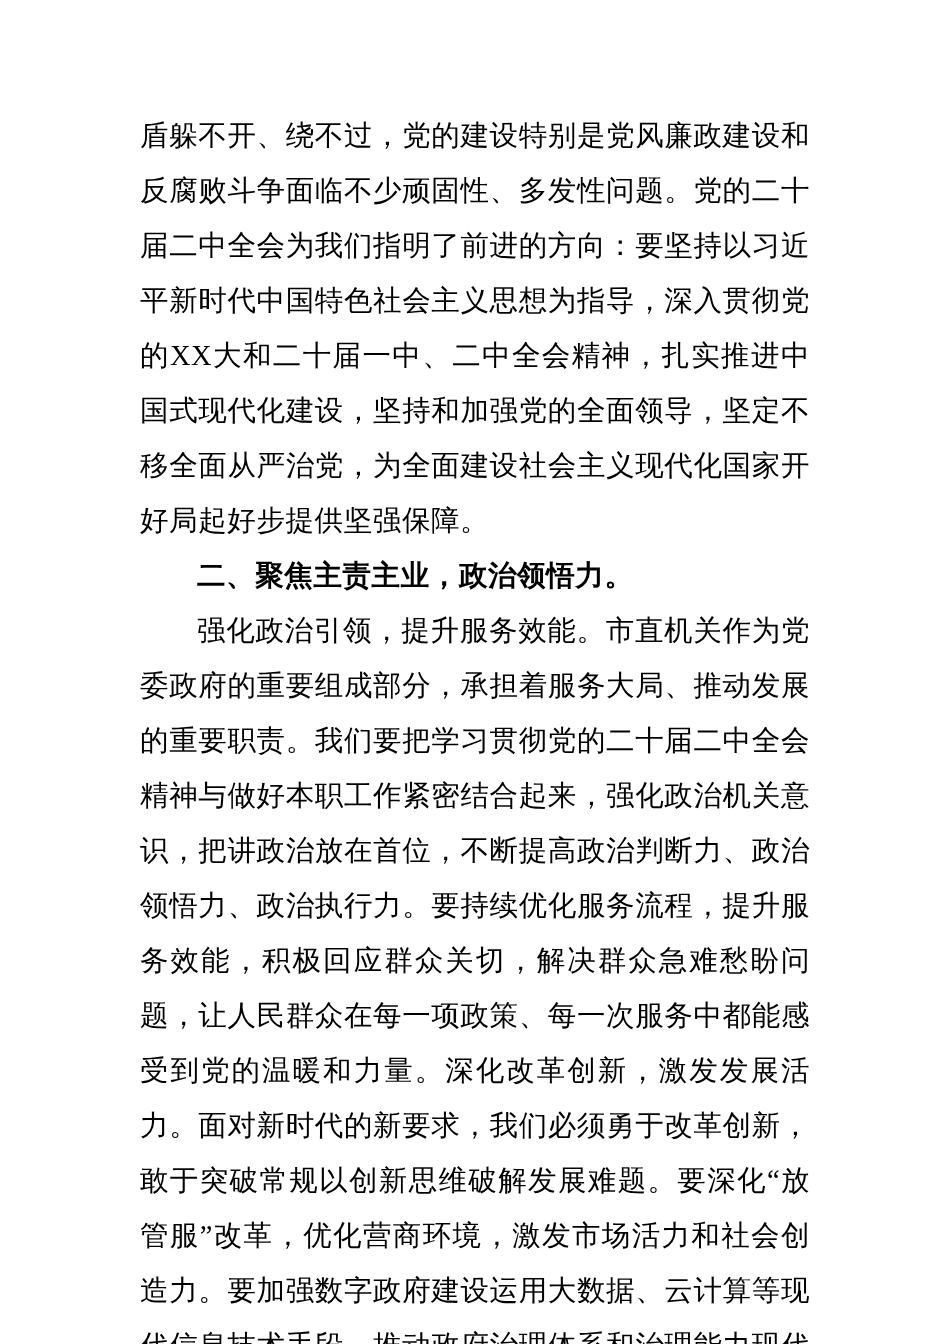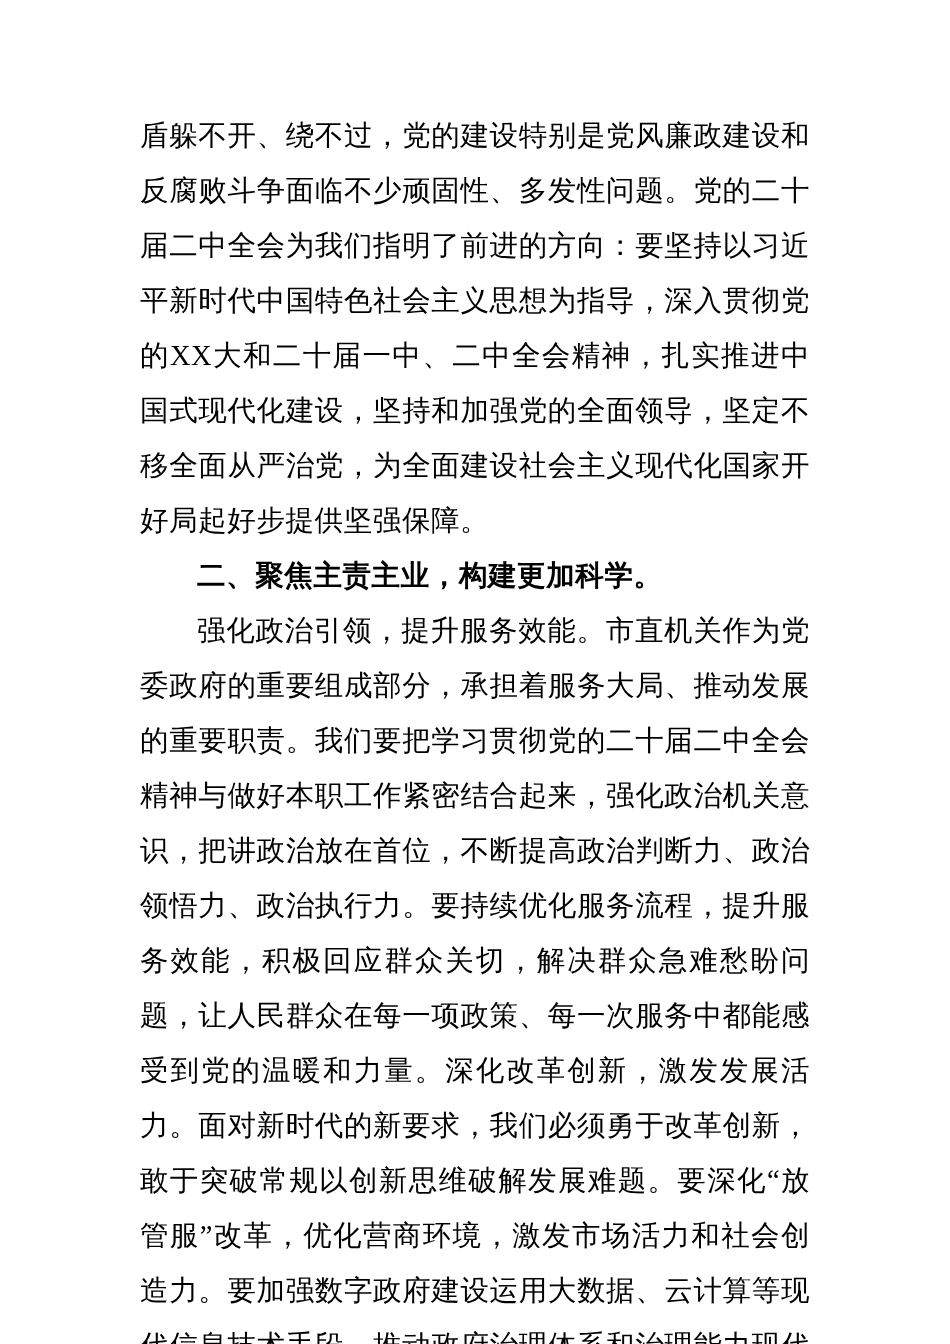--- a/index.html
+++ b/index.html
@@ -44,18 +44,18 @@
   }
 </style>
 </head>
 <body>
 
 <div class="page">
   <div class="doc-body">
 
     <p class="para">盾躲不开、绕不过，党的建设特别是党风廉政建设和反腐败斗争面临不少顽固性、多发性问题。党的二十届二中全会为我们指明了前进的方向：要坚持以习近平新时代中国特色社会主义思想为指导，深入贯彻党的XX大和二十届一中、二中全会精神，扎实推进中国式现代化建设，坚持和加强党的全面领导，坚定不移全面从严治党，为全面建设社会主义现代化国家开好局起好步提供坚强保障。</p>
 
-    <p class="heading">二、聚焦主责主业，构建更加科学。</p>
+    <p class="heading">二、聚焦主责主业，政治领悟力。</p>
 
     <p class="para-indent">强化政治引领，提升服务效能。市直机关作为党委政府的重要组成部分，承担着服务大局、推动发展的重要职责。我们要把学习贯彻党的二十届二中全会精神与做好本职工作紧密结合起来，强化政治机关意识，把讲政治放在首位，不断提高政治判断力、政治领悟力、政治执行力。要持续优化服务流程，提升服务效能，积极回应群众关切，解决群众急难愁盼问题，让人民群众在每一项政策、每一次服务中都能感受到党的温暖和力量。深化改革创新，激发发展活力。面对新时代的新要求，我们必须勇于改革创新，敢于突破常规以创新思维破解发展难题。要深化“放管服”改革，优化营商环境，激发市场活力和社会创造力。要加强数字政府建设运用大数据、云计算等现代信息技术手段，推动政府治理体系和治理能力现代化。同时，要注重制度创新，完善工作机制，构建更加科学、高效、透明的权力运行体系。</p>
 
   </div>
 </div>
 
 </body></html>

